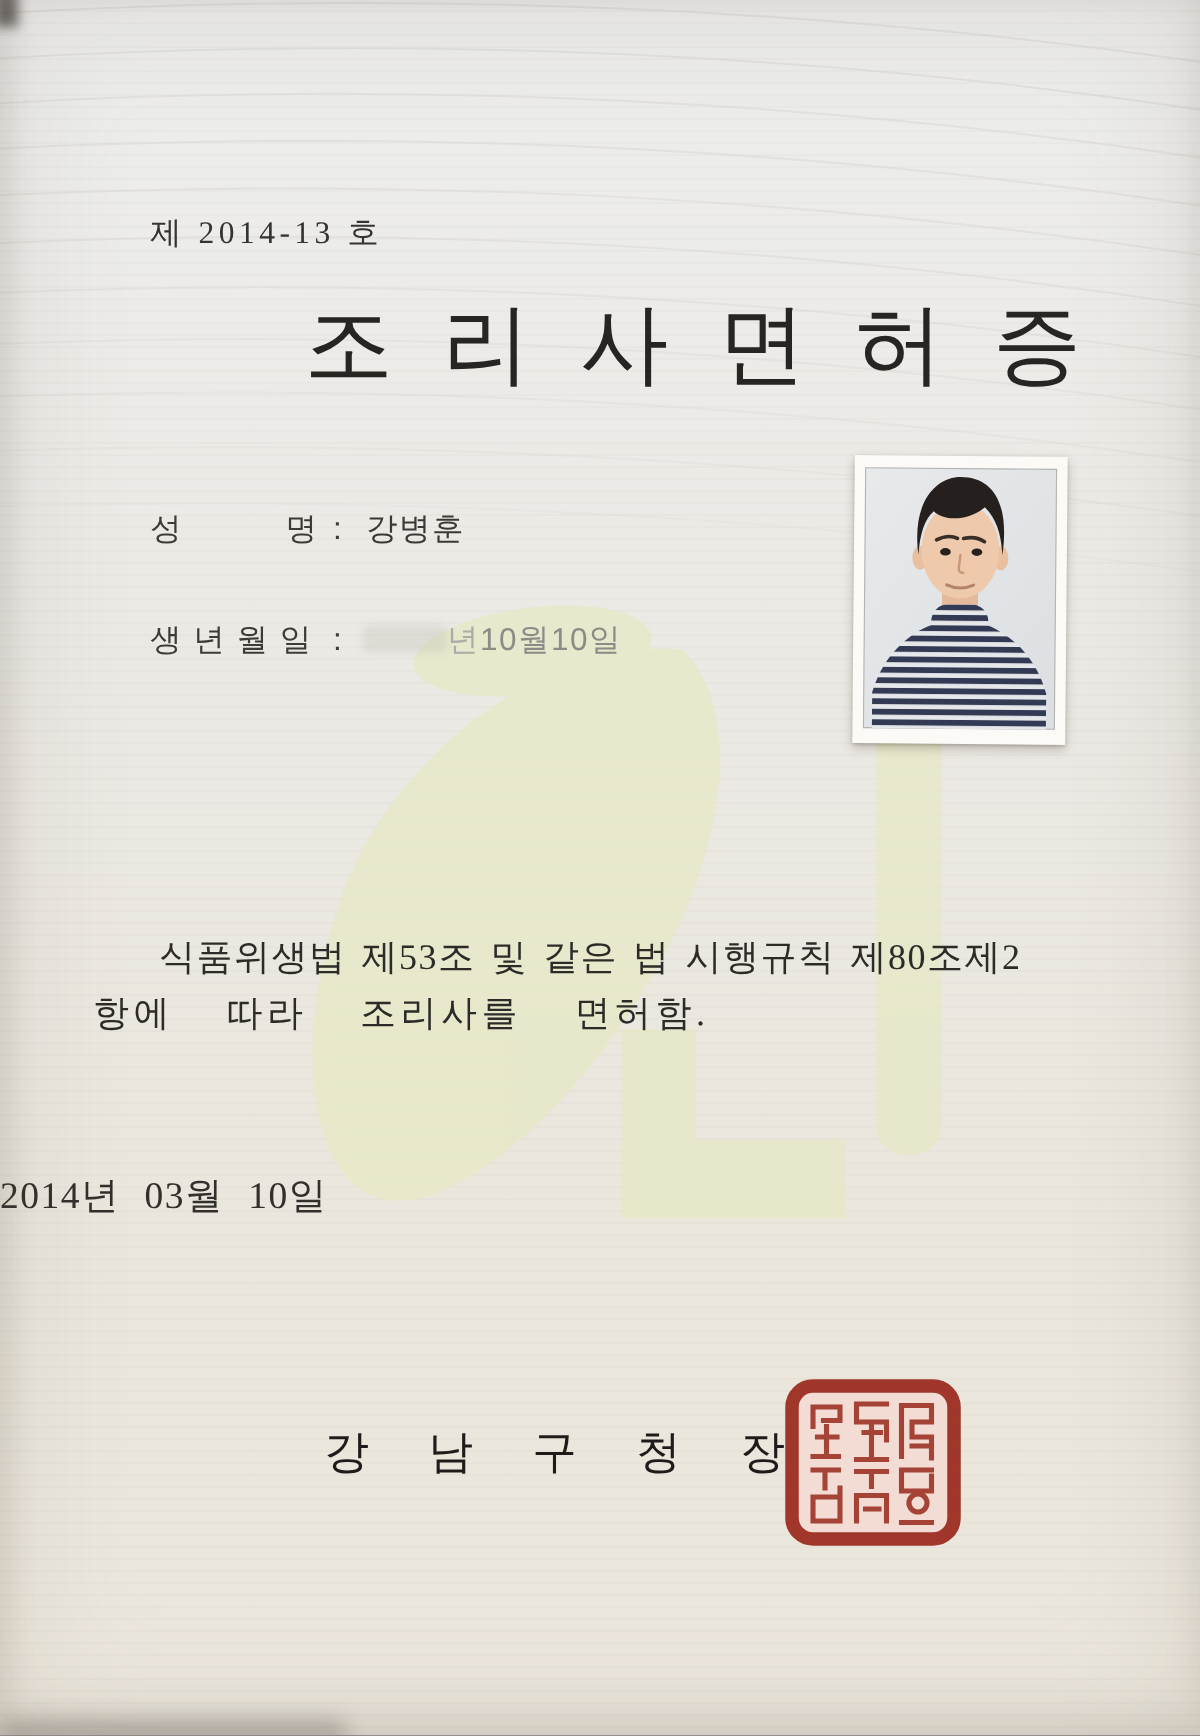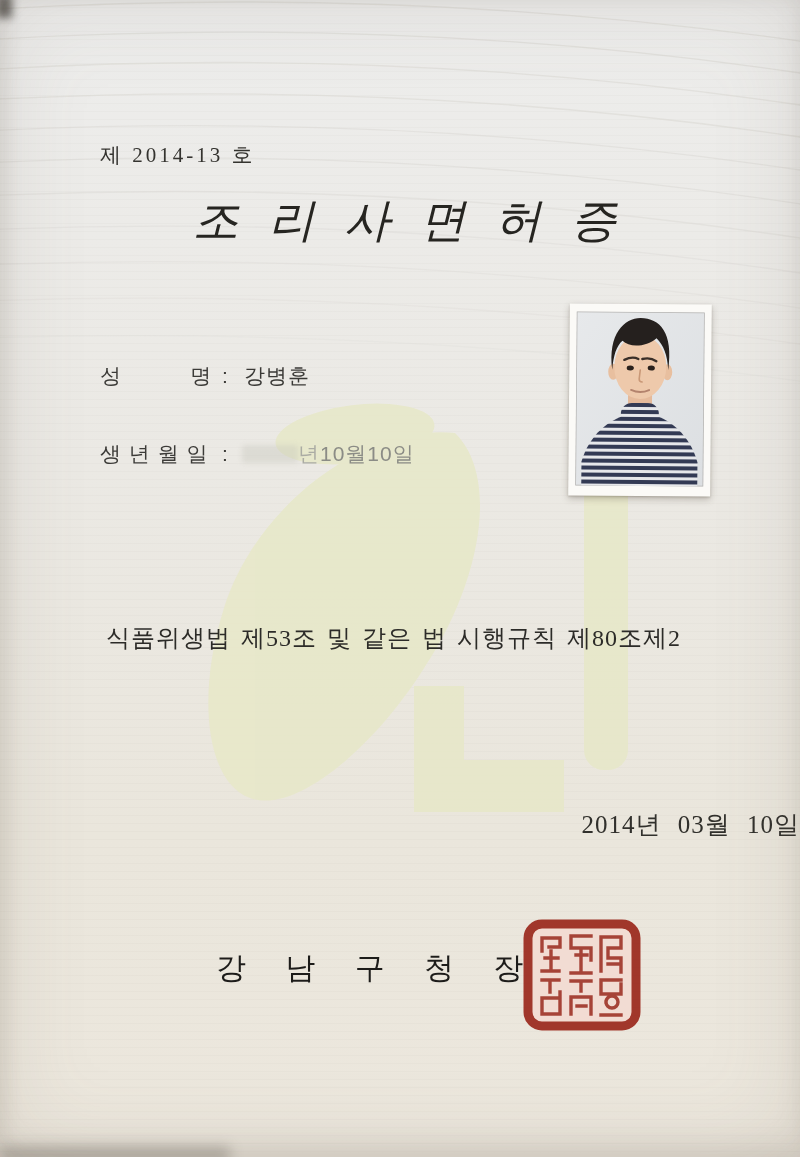--- a/index.html
+++ b/index.html
@@ -22,43 +22,43 @@
     color:var(--ink);
   }
   .bg-svg{position:absolute;inset:0;z-index:1;}
   .vignette{position:absolute;inset:0;z-index:9;pointer-events:none;
     box-shadow:inset 0 0 90px rgba(112,102,86,.15), inset 0 -16px 26px rgba(100,90,75,.10), inset 6px 0 18px rgba(110,100,85,.07);}
   .corner-notch{position:absolute;left:-4px;top:-6px;width:16px;height:24px;background:#403e3a;filter:blur(4px);opacity:.75;z-index:8;}
   .bottom-smudge{position:absolute;left:0;bottom:-6px;width:230px;height:16px;background:#5a554c;filter:blur(7px);opacity:.35;z-index:8;}
 
   .doc-number{position:absolute;left:100px;top:141px;z-index:4;
     font-size:21px;letter-spacing:3px;color:#34332f;white-space:pre;}
-  .title{position:absolute;left:193px;top:190px;z-index:4;
-    font-size:46px;letter-spacing:5px;word-spacing:8px;color:#262521;white-space:pre;font-style:italic;}
+  .title{position:absolute;left:203px;top:190px;z-index:4;
+    font-size:59px;letter-spacing:5px;word-spacing:8px;color:#262521;white-space:pre;}
 
   .sans{font-family:"Liberation Sans","DejaVu Sans",sans-serif;}
 
   .field-row{position:absolute;left:100px;z-index:4;font-size:21px;color:#3c3b38;}
   .field-row .label{display:inline-block;width:118px;white-space:pre;letter-spacing:1px;}
   .field-row .colon{display:inline-block;width:14px;text-align:center;}
   .field-row .value{margin-left:12px;letter-spacing:1px;color:#3a3936;}
-  #row-name{top:362px;}
-  #row-birth{top:412px;margin-top:28px;}
+  #row-name{top:338px;}
+  #row-birth{top:412px;}
   #row-job{top:468px;}
   .redact{display:inline-block;width:56px;height:18px;margin:0 0 -2px 10px;
     background:rgba(196,196,186,.38);filter:blur(2.5px);border-radius:3px;}
   .value-faint{color:#abaca4;letter-spacing:1px;}
   #row-birth .value{margin-left:0;color:var(--fadetext);}
 
   .body-line{position:absolute;z-index:4;font-size:24px;color:#2c2b28;white-space:pre;}
   #body-line1{left:106px;top:622px;letter-spacing:1px;word-spacing:3px;}
   #body-line2{left:62px;top:659px;letter-spacing:3px;word-spacing:26px;}
 
-  .issue-date{position:absolute;left:0;top:808px;width:800px;z-index:4;
-    text-align:right;font-size:25px;letter-spacing:1px;word-spacing:9px;color:#31302c;}
+  .issue-date{position:absolute;left:0;top:780px;width:800px;z-index:4;
+    text-align:left;font-size:25px;letter-spacing:1px;word-spacing:9px;color:#31302c;}
 
   .issuer{position:absolute;left:216px;top:948px;z-index:6;
     font-size:30px;letter-spacing:10px;word-spacing:11px;color:#1d1c1a;white-space:pre;}
 
   .seal{position:absolute;left:522px;top:918px;width:120px;height:114px;z-index:5;opacity:.96;}
 
   .photo-frame{position:absolute;left:569px;top:304px;width:142px;height:192px;z-index:5;
     background:#fbfaf7;padding:0;transform:rotate(.5deg);
     box-shadow:0 3px 7px rgba(80,70,55,.30),0 1px 2px rgba(80,70,55,.25);}
   .photo-frame svg{position:absolute;left:7px;top:8px;}
@@ -135,20 +135,21 @@
   </div>
 
   <div class="field-row sans" id="row-name">
     <span class="label">성          명</span><span class="colon">:</span><span class="value">강병훈</span>
   </div>
   <div class="field-row sans" id="row-birth">
     <span class="label">생 년 월 일</span><span class="colon">:</span><span class="redact"></span><span class="value-faint">년</span><span class="value">10월10일</span>
   </div>
 
   <div class="body-line" id="body-line1">식품위생법 제53조 및 같은 법 시행규칙 제80조제2</div>
+  <div class="body-line" id="body-line2">항에 따라 조리사를 면허함.</div>
 
   <div class="issue-date">2014년 03월 10일</div>
 
   <svg class="seal" viewBox="0 0 120 114">
     <rect x="6" y="6" width="108" height="102" rx="14" fill="#f3dcd3" style="stroke:var(--sealred,#9e3024)" stroke-width="9"></rect>
     <g style="stroke:var(--sealred,#9e3024)" stroke-width="3.4" fill="none" stroke-linecap="square" opacity=".92">
 
       <path d="M20,20 h18 M20,20 v13 M38,20 v9 h-11 M23,40 h13 M29,33 v20 M20,53 h17"></path>
 
       <path d="M49,18 h20 M49,18 v12 h20 M54,37 h11 M59,30 v22 M49,55 h20 M69,30 v12"></path>

